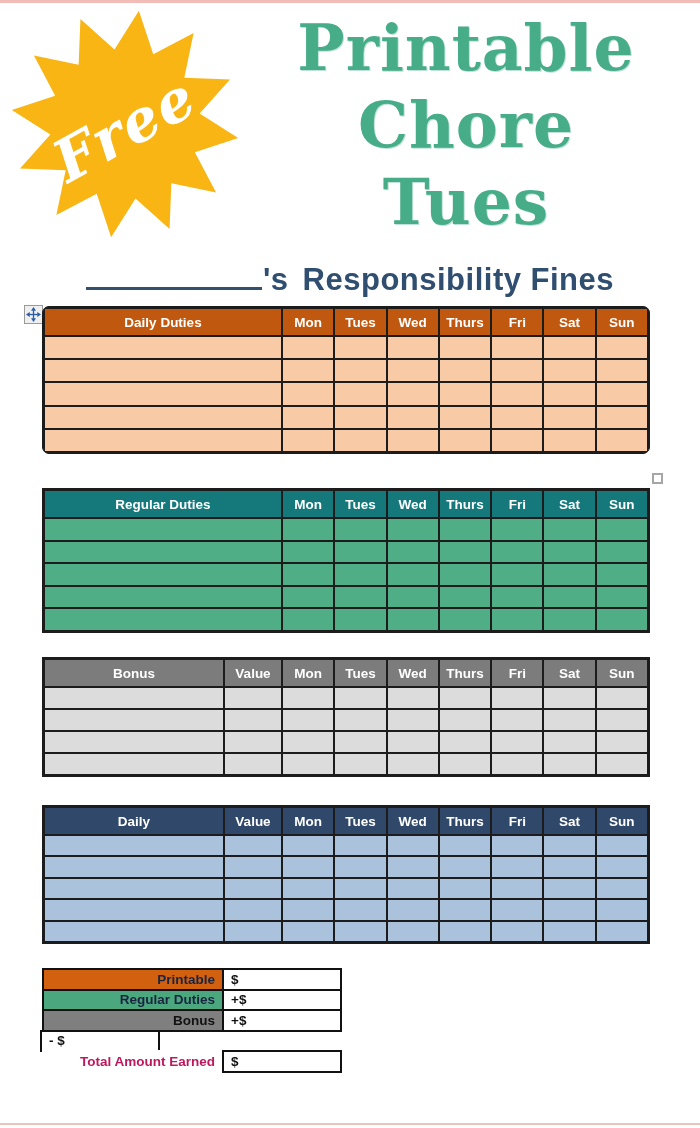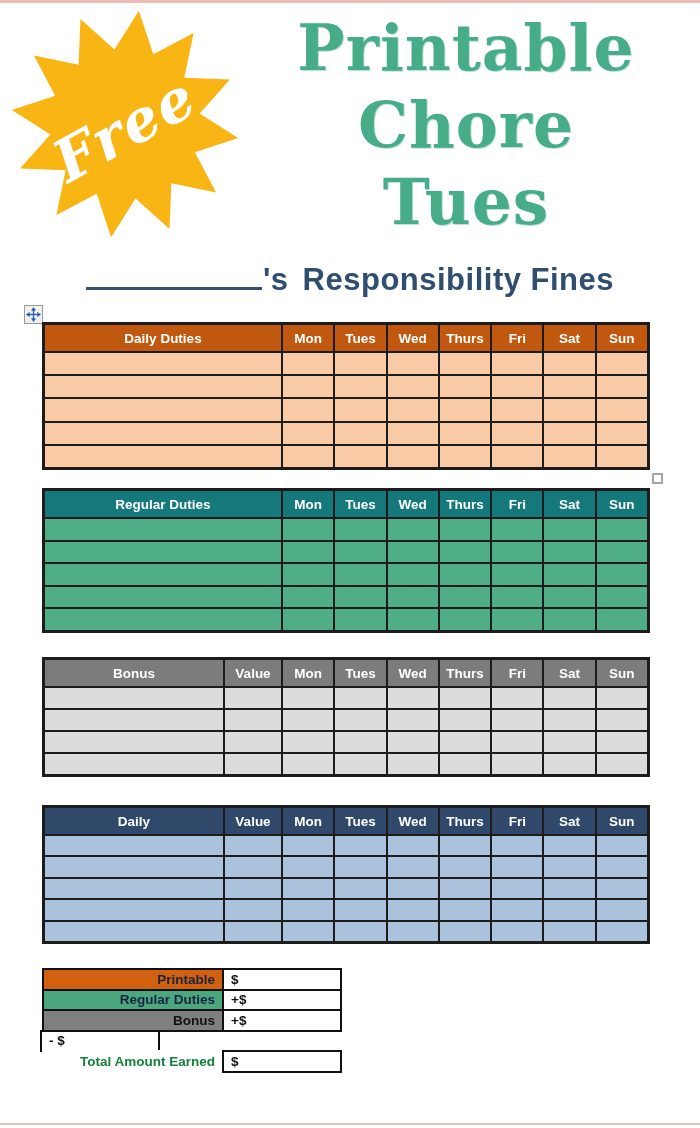--- a/index.html
+++ b/index.html
@@ -55,21 +55,21 @@
     position:absolute; left:652px; top:473px; width:11px; height:11px;
     background:#ffffff; border:2px solid #a6a6a6;
   }
 
   
   .tbl {
     position:absolute; left:42px; width:608px;
     display:grid; gap:2px; padding:2px; background:#1c1c1c;
     border:1px solid #1c1c1c;
   }
-  .tbl-daily   { top:322px; height:148px; }
+  .tbl-daily   { top:306px; height:148px;border-radius:7px; }
   .tbl-regular { top:488px; height:145px; }
   .tbl-bonus   { top:657px; height:120px; }
   .tbl-fines   { top:805px; height:139px; }
   .tbl .hcell {
     color:#fff; font-weight:bold; font-size:13.5px;
     display:flex; align-items:center; justify-content:center;
     white-space:nowrap;
   }
   .tbl .cell { width:100%; height:100%; }
 
@@ -352,20 +352,20 @@
         <div class="sum-value">+$</div>
       </div>
       <div class="sum-row">
         <div class="sum-label" style="background: rgb(127, 127, 127); color: rgb(17, 17, 17);">Bonus</div>
         <div class="sum-value">+$</div>
       </div>
       <div class="sum-row">
         <div class="sum-value">- $</div>
       </div>
       <div class="sum-row">
-        <div class="sum-label no-box" style="color: #15803d;">Total Amount Earned</div>
+        <div class="sum-label no-box" style="color: #be185d;">Total Amount Earned</div>
         <div class="sum-value">$</div>
       </div>
     </div>
 
 
   <div class="pink-line pink-bottom"></div>
 </div>
 
 </body></html>

